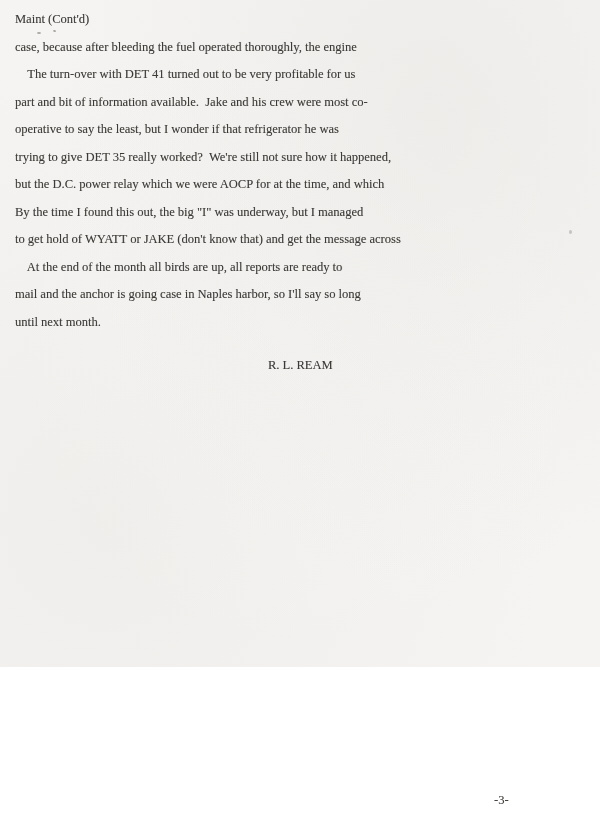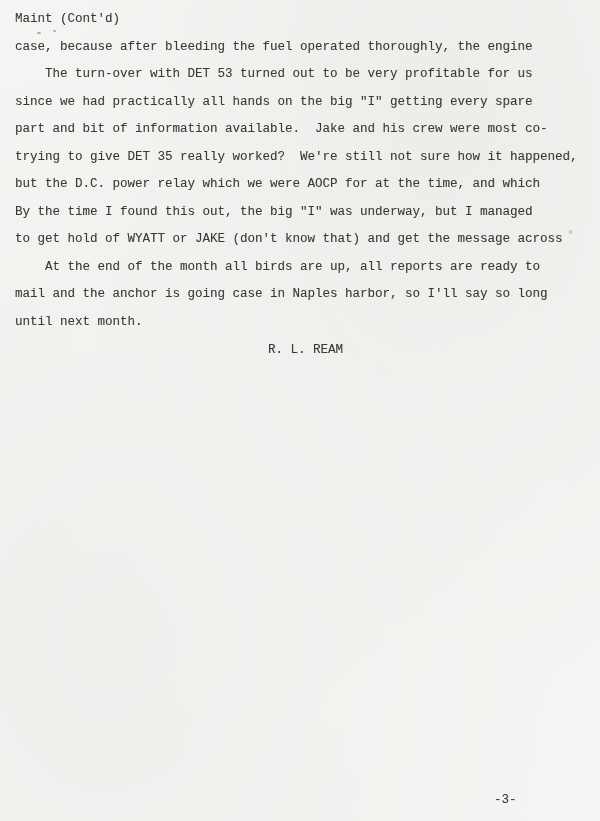--- a/index.html
+++ b/index.html
@@ -8,43 +8,45 @@
   }
   body {
     width: 600px;
     height: 821px;
     overflow: hidden;
     font-family: "Liberation Mono", "DejaVu Sans Mono", monospace;
   }
   .page {
     position: relative;
     width: 600px;
-    height: 821px;
+    height: 667px;
     background-color: #f5f4f2;
     background-image:
       radial-gradient(ellipse at 72% 18%, rgba(223,221,217,0.35), transparent 60%),
       radial-gradient(ellipse at 18% 78%, rgba(226,224,220,0.30), transparent 65%),
       radial-gradient(ellipse at 50% 50%, rgba(250,250,249,0.5), transparent 70%);
+    font-family: Liberation Serif, serif;
   }
   .text-block {
     position: absolute;
     top: 6px;
     left: 15px;
     right: 6px;
   }
   .line {
     white-space: pre;
     font-size: 12.5px;
     line-height: 27.55px;
     color: #3c3a37;
     letter-spacing: 0px;
     text-shadow: 0.3px 0.3px 0 rgba(62,60,57,0.30);
     font-variant-ligatures: none;
   }
   .signature {
+    margin-top: 15px;
     padding-left: 253px;
   }
   .page-number {
     position: absolute;
     left: 494px;
     top: 793px;
     white-space: pre;
     font-size: 12.5px;
     color: #3c3a37;
     text-shadow: 0.3px 0.3px 0 rgba(62,60,57,0.30);
@@ -59,23 +61,23 @@
   .speck-b { left: 53px;  top: 30px;  width: 3px; height: 2px; transform: rotate(20deg); }
   .speck-c { left: 569px; top: 230px; width: 3px; height: 4px; opacity: .6; }
 </style>
 </head>
 <body>
 
 <div class="page">
   <div class="text-block">
     <div class="line">Maint (Cont'd)</div>
     <div class="line">case, because after bleeding the fuel operated thoroughly, the engine</div>
-    <div class="line">    The turn-over with DET 53 turned out to be very profitable for us</div>
-    <div class="line">since we had practically all hands on the big "I" getting every spare</div>
+    <div class="line">    The turn-over with DET 41 turned out to be very profitable for us</div>
     <div class="line">part and bit of information available.  Jake and his crew were most co-</div>
+    <div class="line">operative to say the least, but I wonder if that refrigerator he was</div>
     <div class="line">trying to give DET 35 really worked?  We're still not sure how it happened,</div>
     <div class="line">but the D.C. power relay which we were AOCP for at the time, and which</div>
     <div class="line">By the time I found this out, the big "I" was underway, but I managed</div>
     <div class="line">to get hold of WYATT or JAKE (don't know that) and get the message across</div>
     <div class="line">    At the end of the month all birds are up, all reports are ready to</div>
     <div class="line">mail and the anchor is going case in Naples harbor, so I'll say so long</div>
     <div class="line">until next month.</div>
     <div class="line signature">R. L. REAM</div>
   </div>
 

